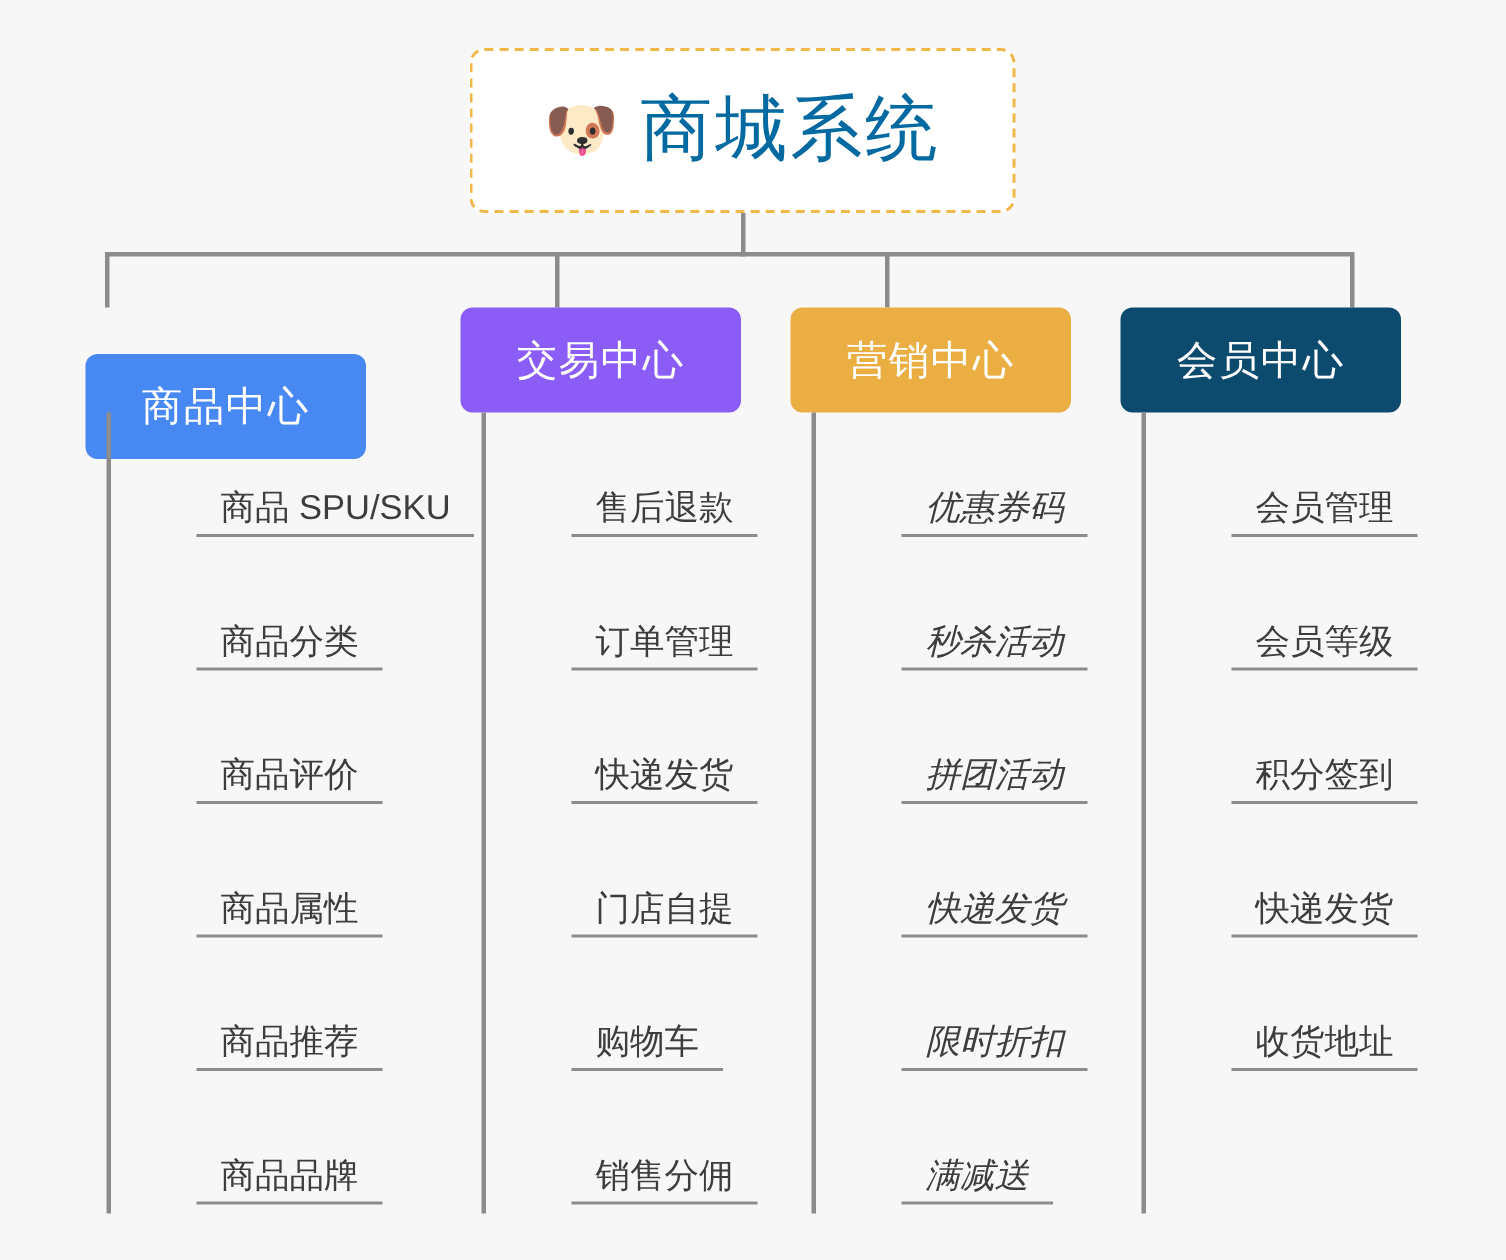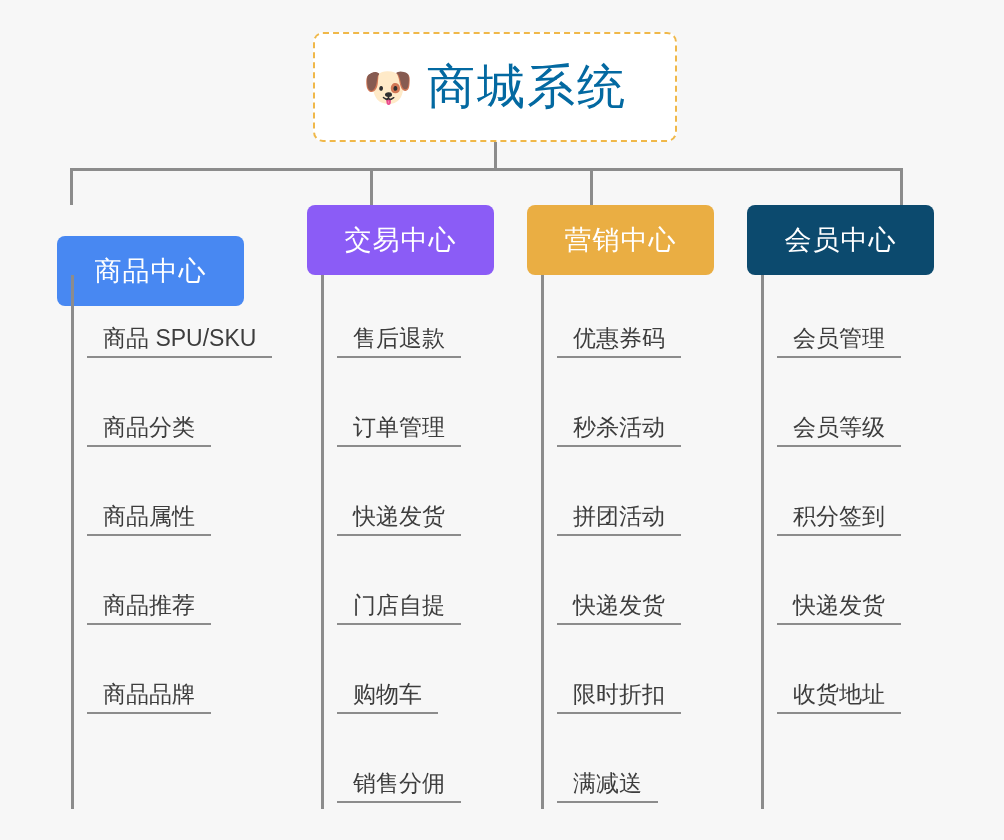--- a/index.html
+++ b/index.html
@@ -70,20 +70,21 @@
     color: #ffffff;
     font-size: 27px;
     letter-spacing: 1px;
     white-space: nowrap;
   }
 
   
   .branch {
     position: absolute;
     top: 275px;
+    padding-left: 44px;
   }
   .branch-spine {
     position: absolute;
     left: 0;
     top: 0;
     width: 3px;
     background: #8c8c8c;
   }
   .leaf {
     position: relative;
@@ -129,20 +130,23 @@
       </div>
       <div class="branch" style="left: 71px;">
         <div class="branch-spine" style="height: 534px;"></div>
         <div class="leaf">
           <span class="leaf-label">商品 SPU/SKU</span>
         </div>
         <div class="leaf">
           <span class="leaf-label">商品分类</span>
         </div>
         <div class="leaf">
+          <span class="leaf-label">商品评价</span>
+        </div>
+        <div class="leaf">
           <span class="leaf-label">商品属性</span>
         </div>
         <div class="leaf">
           <span class="leaf-label">商品推荐</span>
         </div>
         <div class="leaf">
           <span class="leaf-label">商品品牌</span>
         </div>
       </div>
       <div class="cat-box" style="left: 307px; top: 205px; width: 187px; background: #8b5cf6;">
@@ -165,21 +169,21 @@
         <div class="leaf">
           <span class="leaf-label">购物车</span>
         </div>
         <div class="leaf">
           <span class="leaf-label">销售分佣</span>
         </div>
       </div>
       <div class="cat-box" style="left: 527px; top: 205px; width: 187px; background: rgb(234, 174, 67);">
         <span>营销中心</span>
       </div>
-      <div class="branch" style="left: 541px;">
+      <div class="branch" style="left: 541px; font-style: italic;">
         <div class="branch-spine" style="height: 534px;"></div>
         <div class="leaf">
           <span class="leaf-label">优惠券码</span>
         </div>
         <div class="leaf">
           <span class="leaf-label">秒杀活动</span>
         </div>
         <div class="leaf">
           <span class="leaf-label">拼团活动</span>
         </div>

